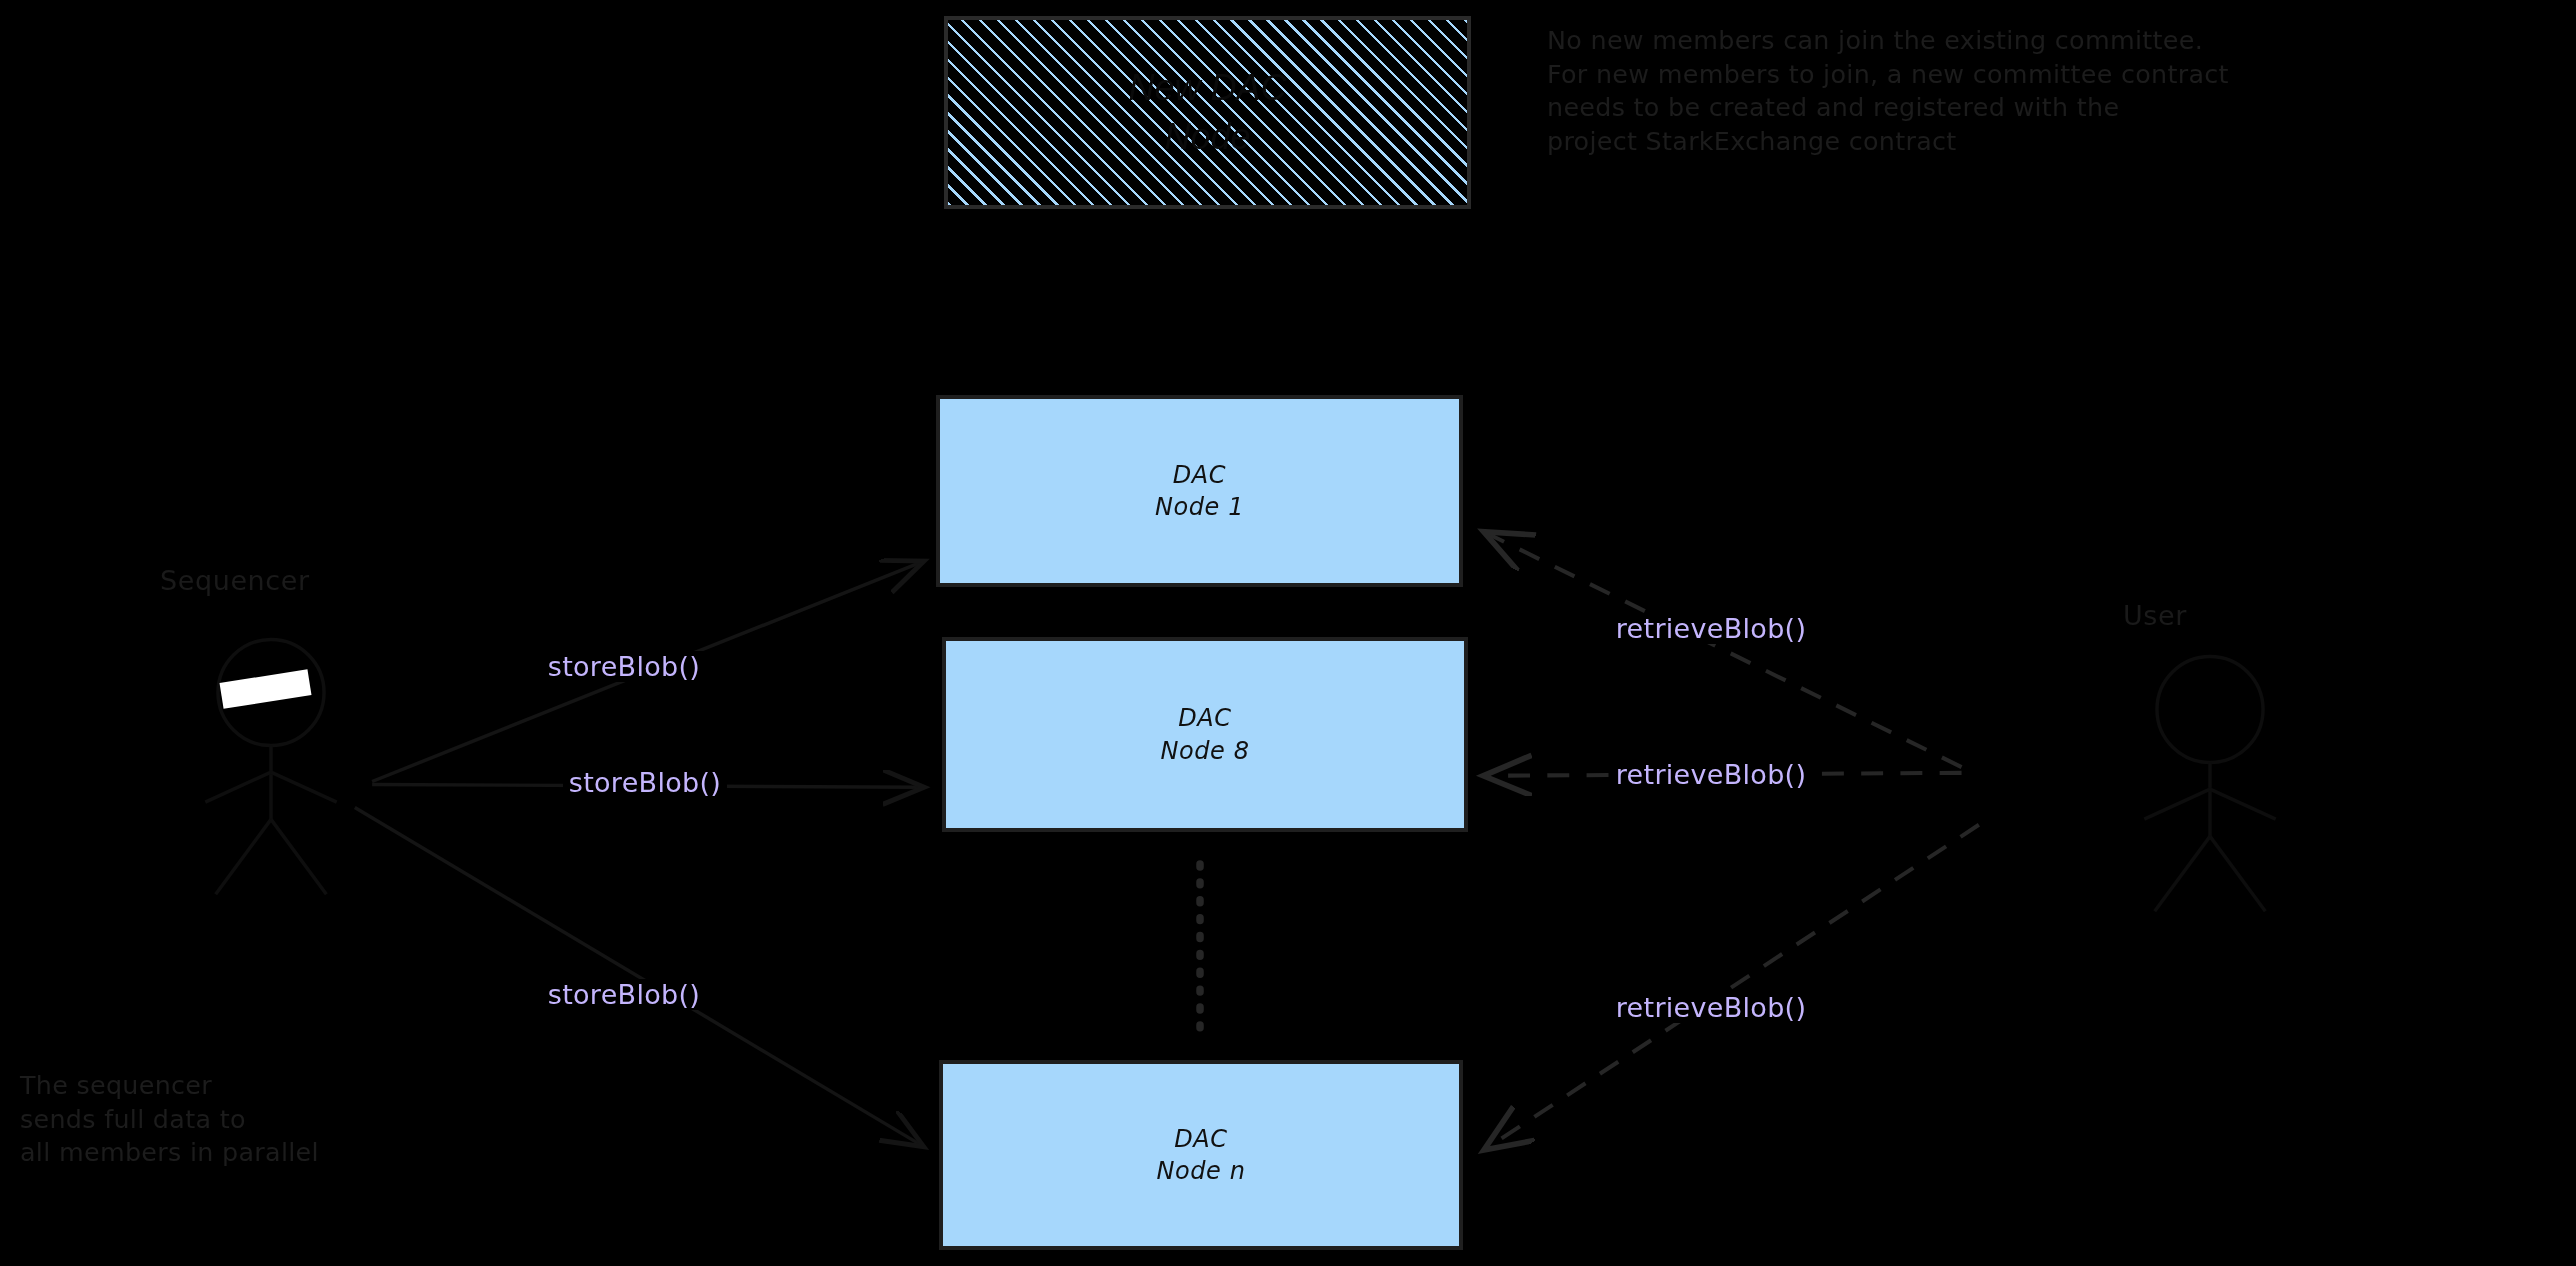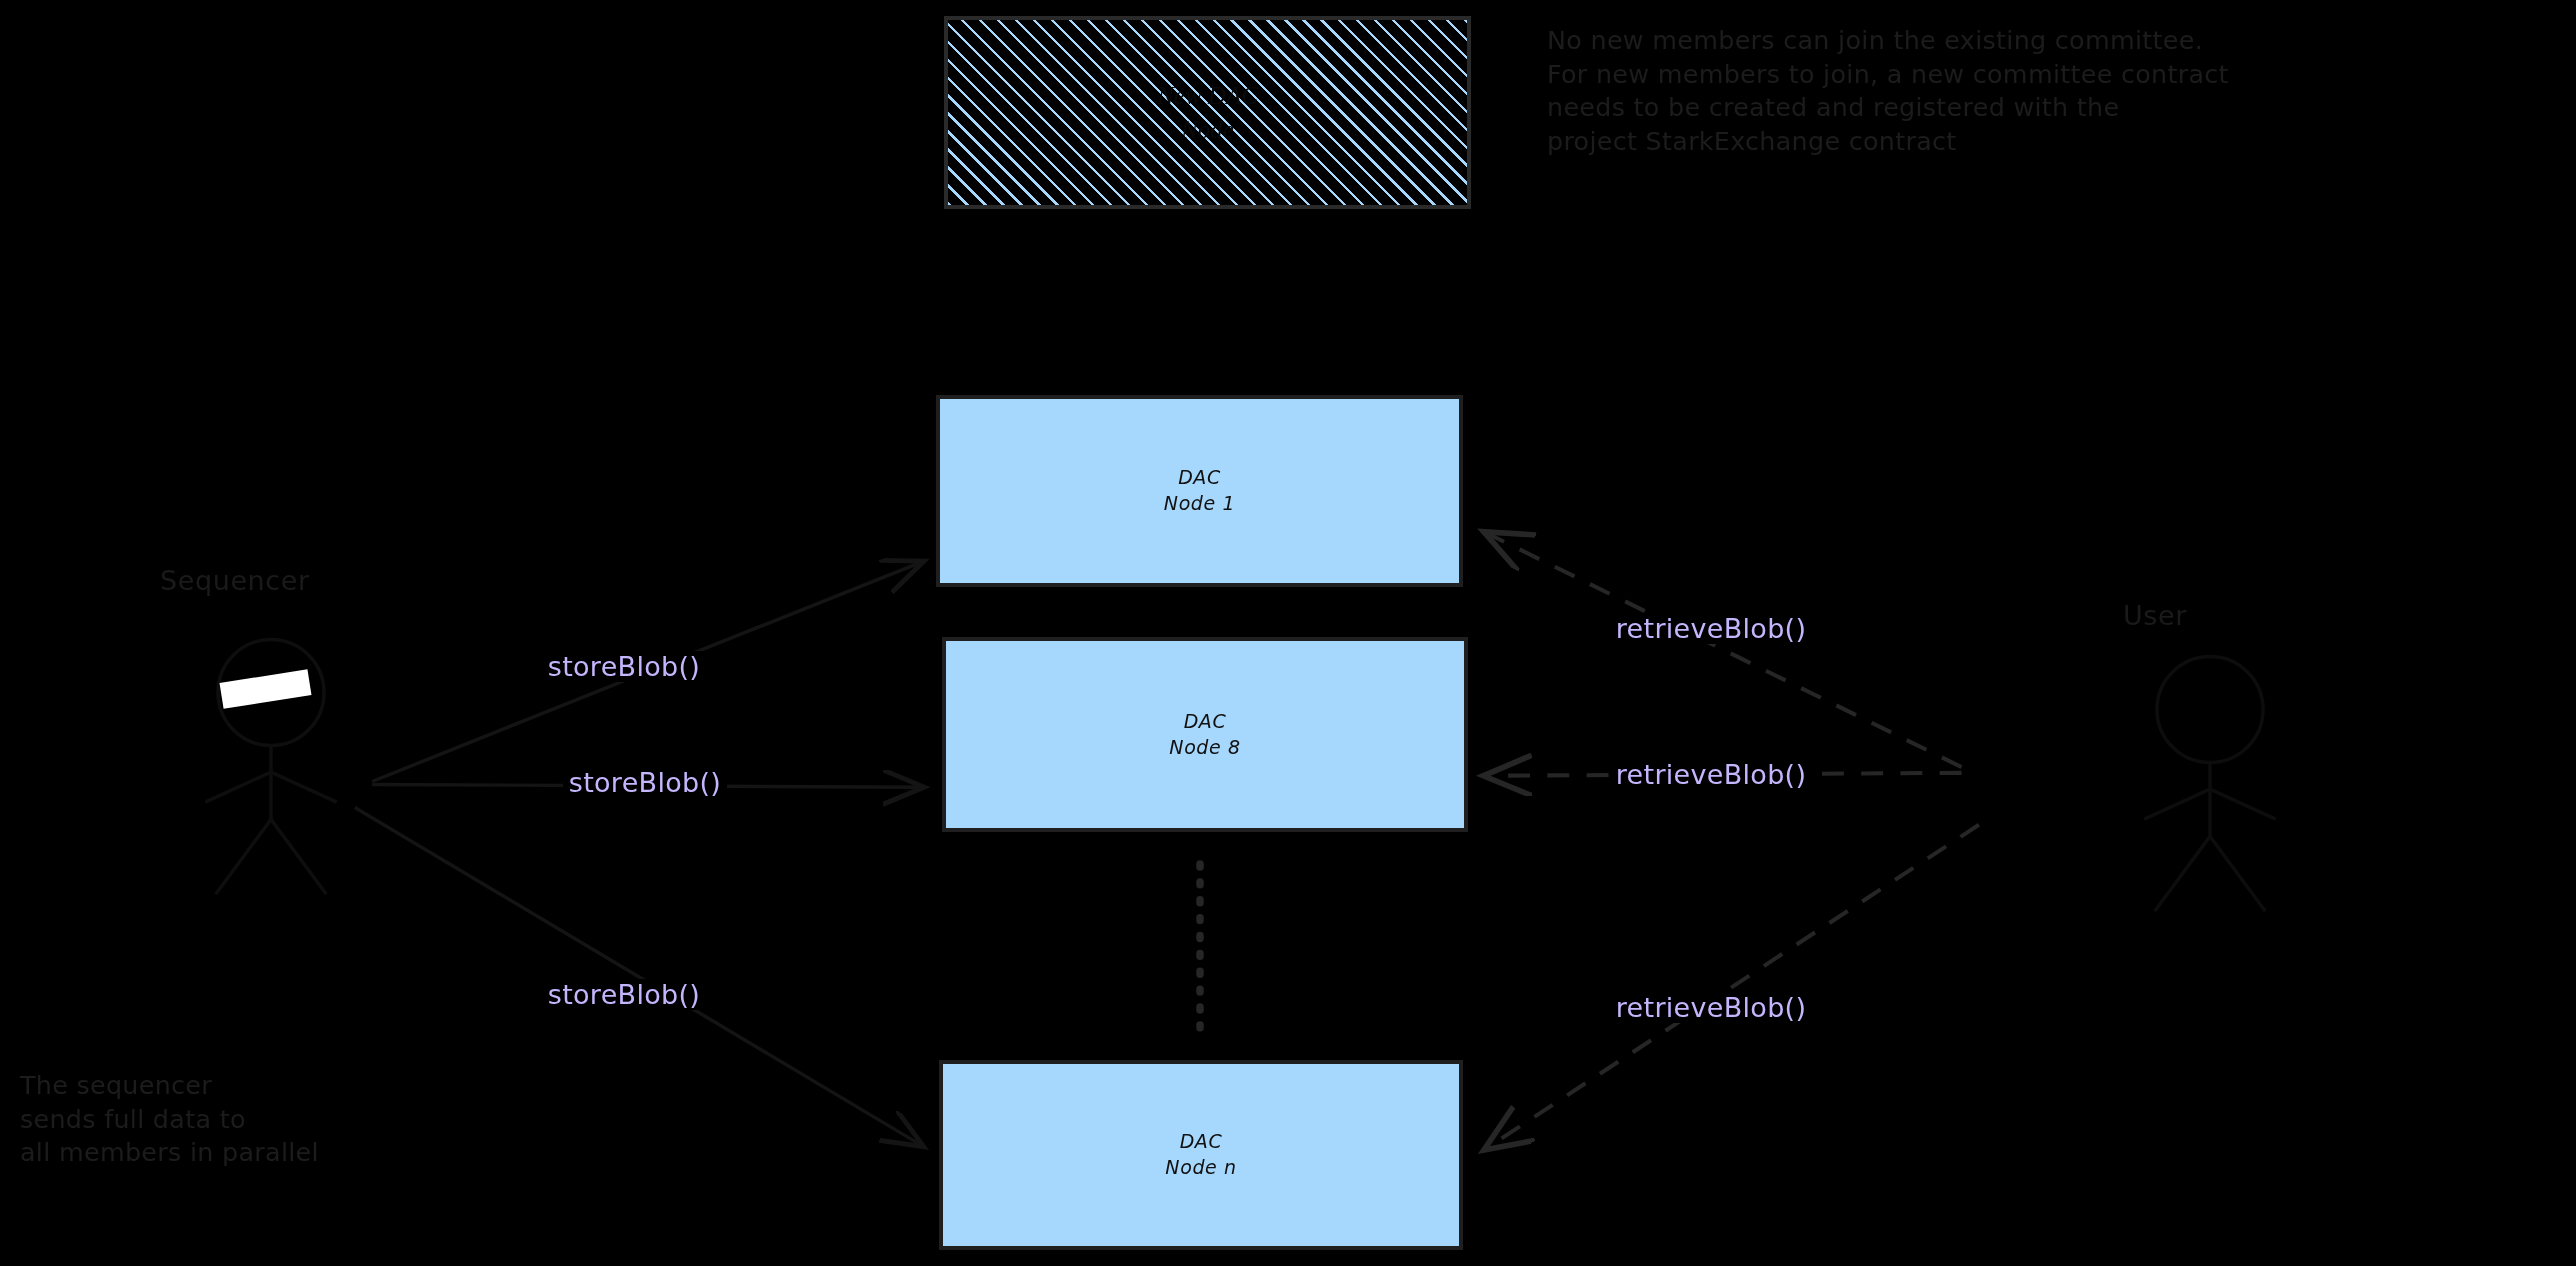--- a/index.html
+++ b/index.html
@@ -29,21 +29,21 @@
     border: 4px solid #1f1f1f;
     box-sizing: border-box;
     display: flex;
     flex-direction: column;
     align-items: center;
     justify-content: center;
   }
   .node-line {
     font-family: "DejaVu Sans", sans-serif;
     font-style: italic;
-    font-size: 19px;
+    font-size: 24px;
     color: #111111;
     line-height: 1.35;
     letter-spacing: 0.6px;
     white-space: nowrap;
   }
   .hatch-box {
     position: absolute;
     border: 4px solid #2a2a2a;
     box-sizing: border-box;
     display: flex;
@@ -53,23 +53,23 @@
     background-color: #000000;
     background-image: repeating-linear-gradient(
       45deg,
       #a6d7fc 0px,
       #a6d7fc 2.3px,
       rgba(0,0,0,0) 2.3px,
       rgba(0,0,0,0) 12.7px
     );
   }
   .hatch-line {
-    font-family: Liberation Serif, serif;
+    font-family: Liberation Sans, sans-serif;
     font-style: italic;
-    font-size: 25px;
+    font-size: 36px;
     color: #0a0a0a;
     line-height: 1.35;
     white-space: nowrap;
     text-align: right;
   }
   .annot {
     position: absolute;
     font-family: "DejaVu Sans", sans-serif;
     font-size: 25.4px;
     color: #1c1c1c;

